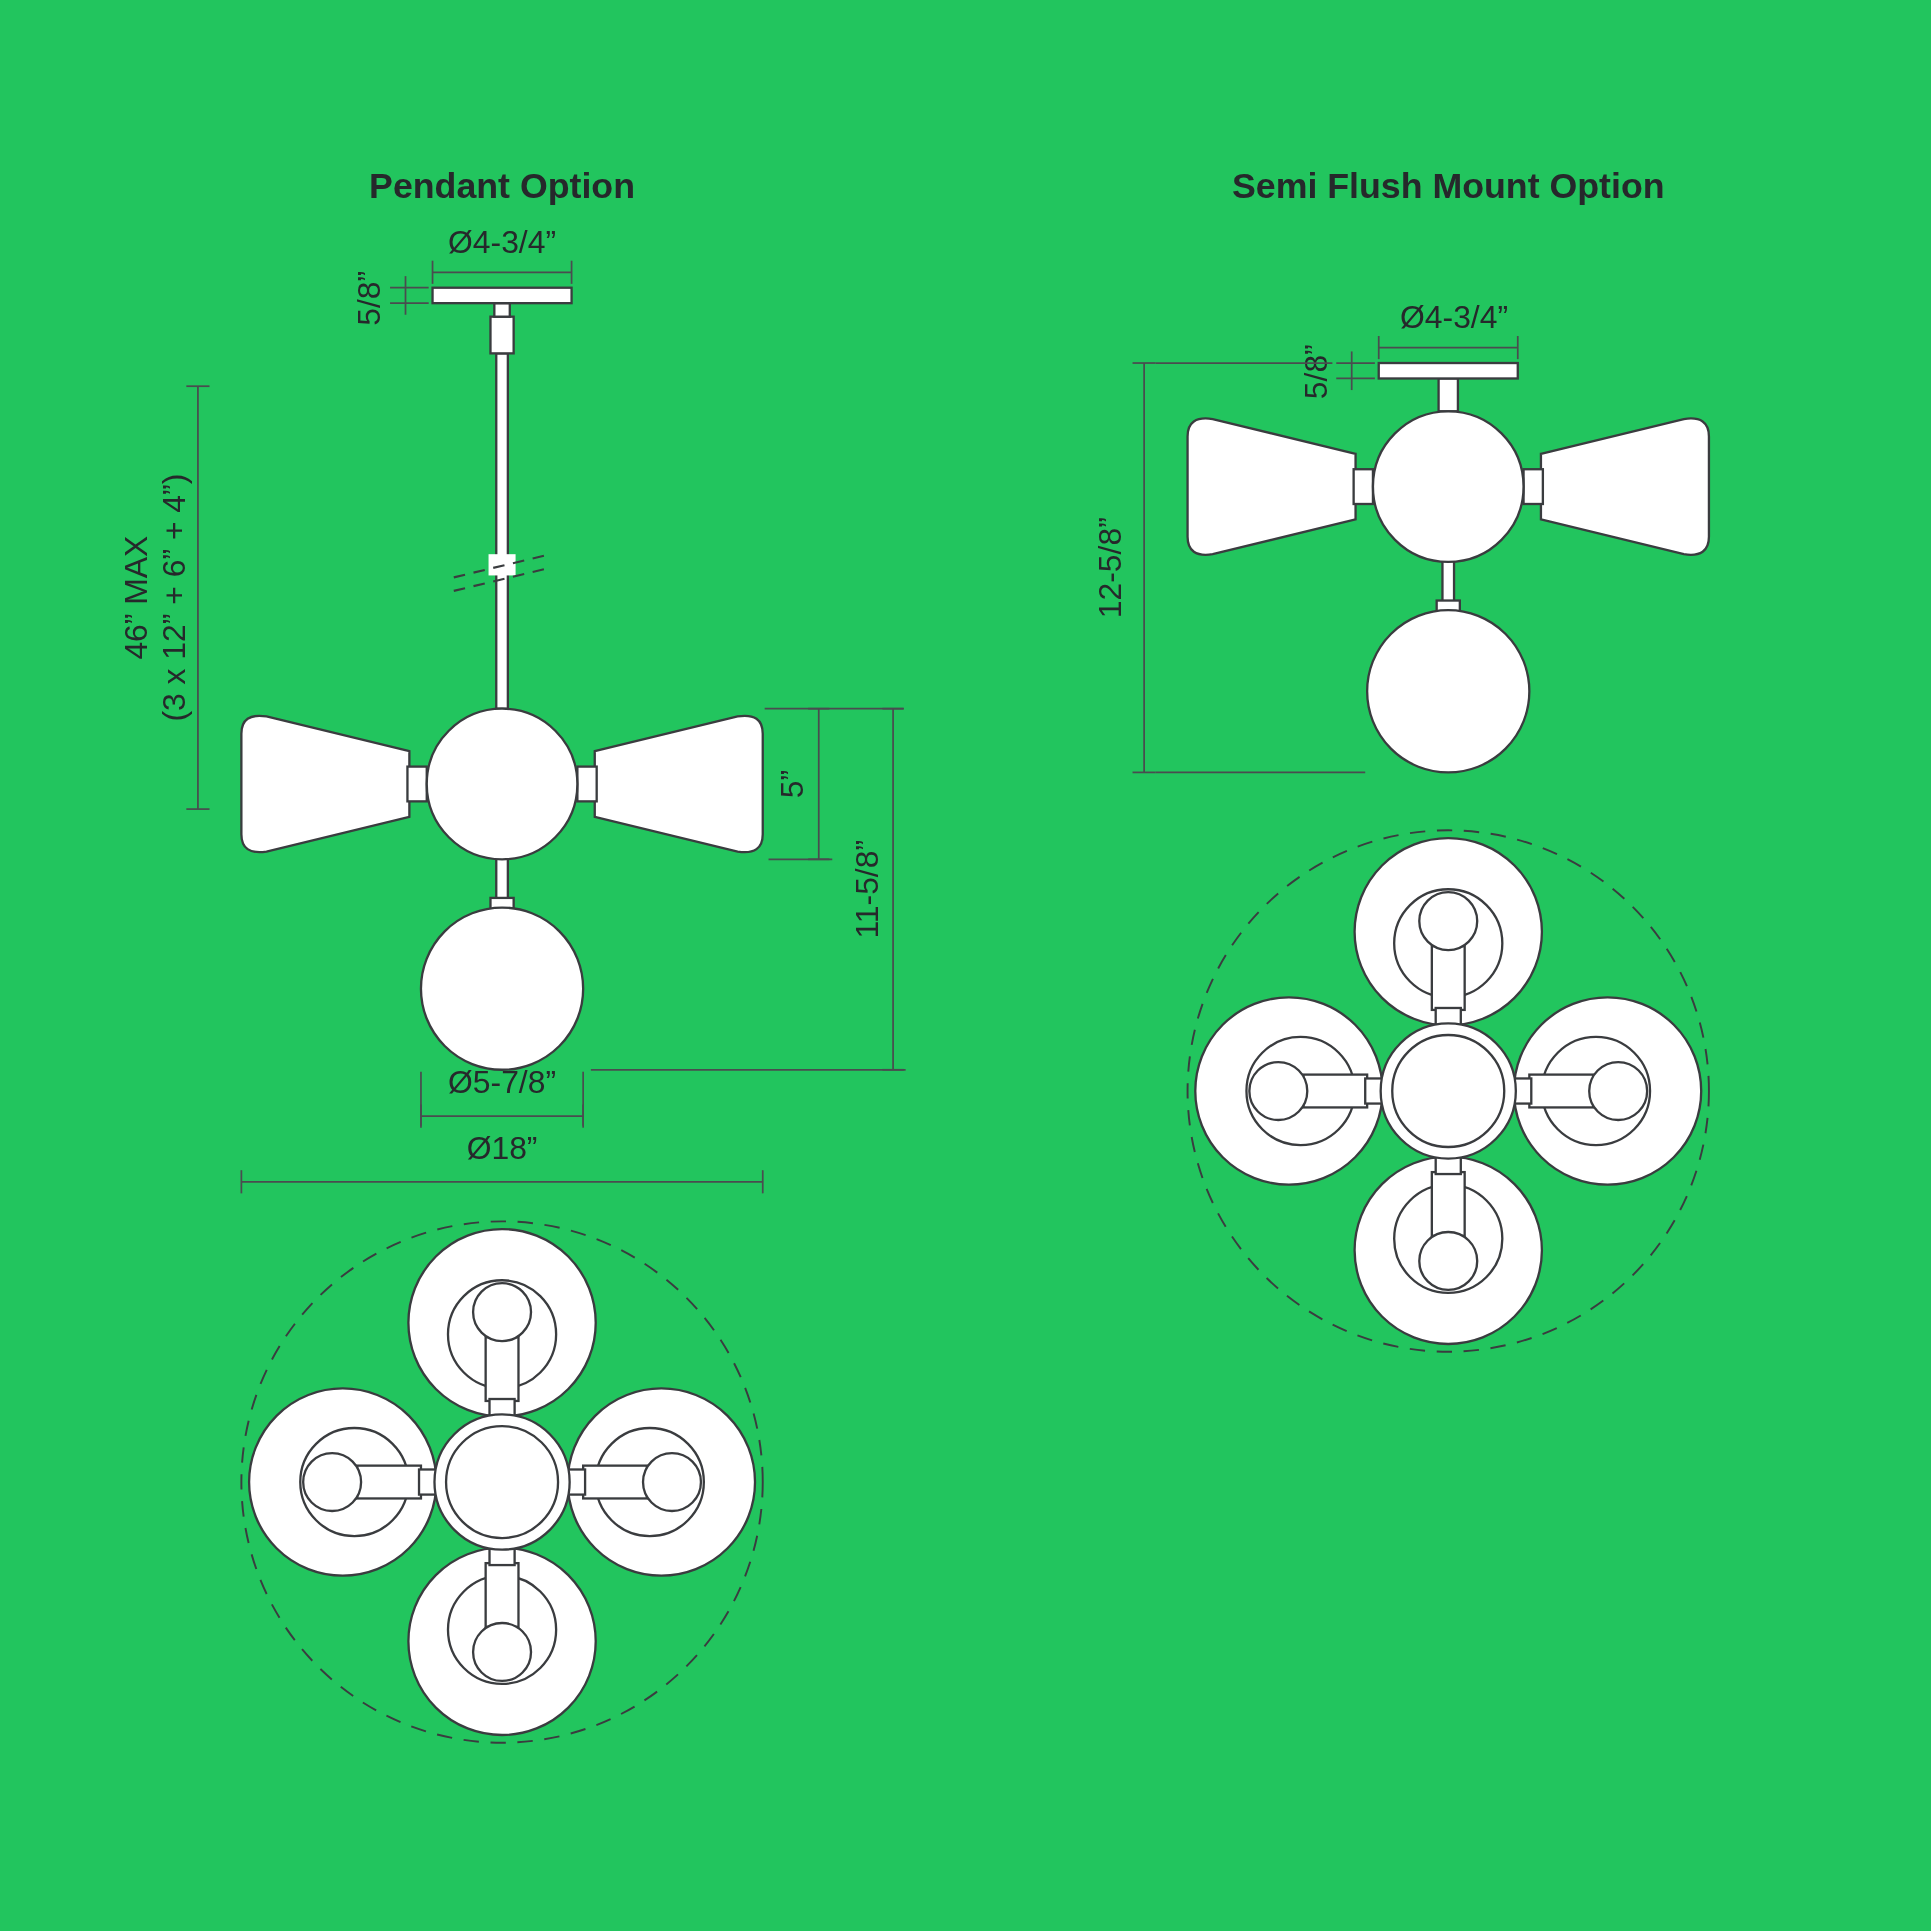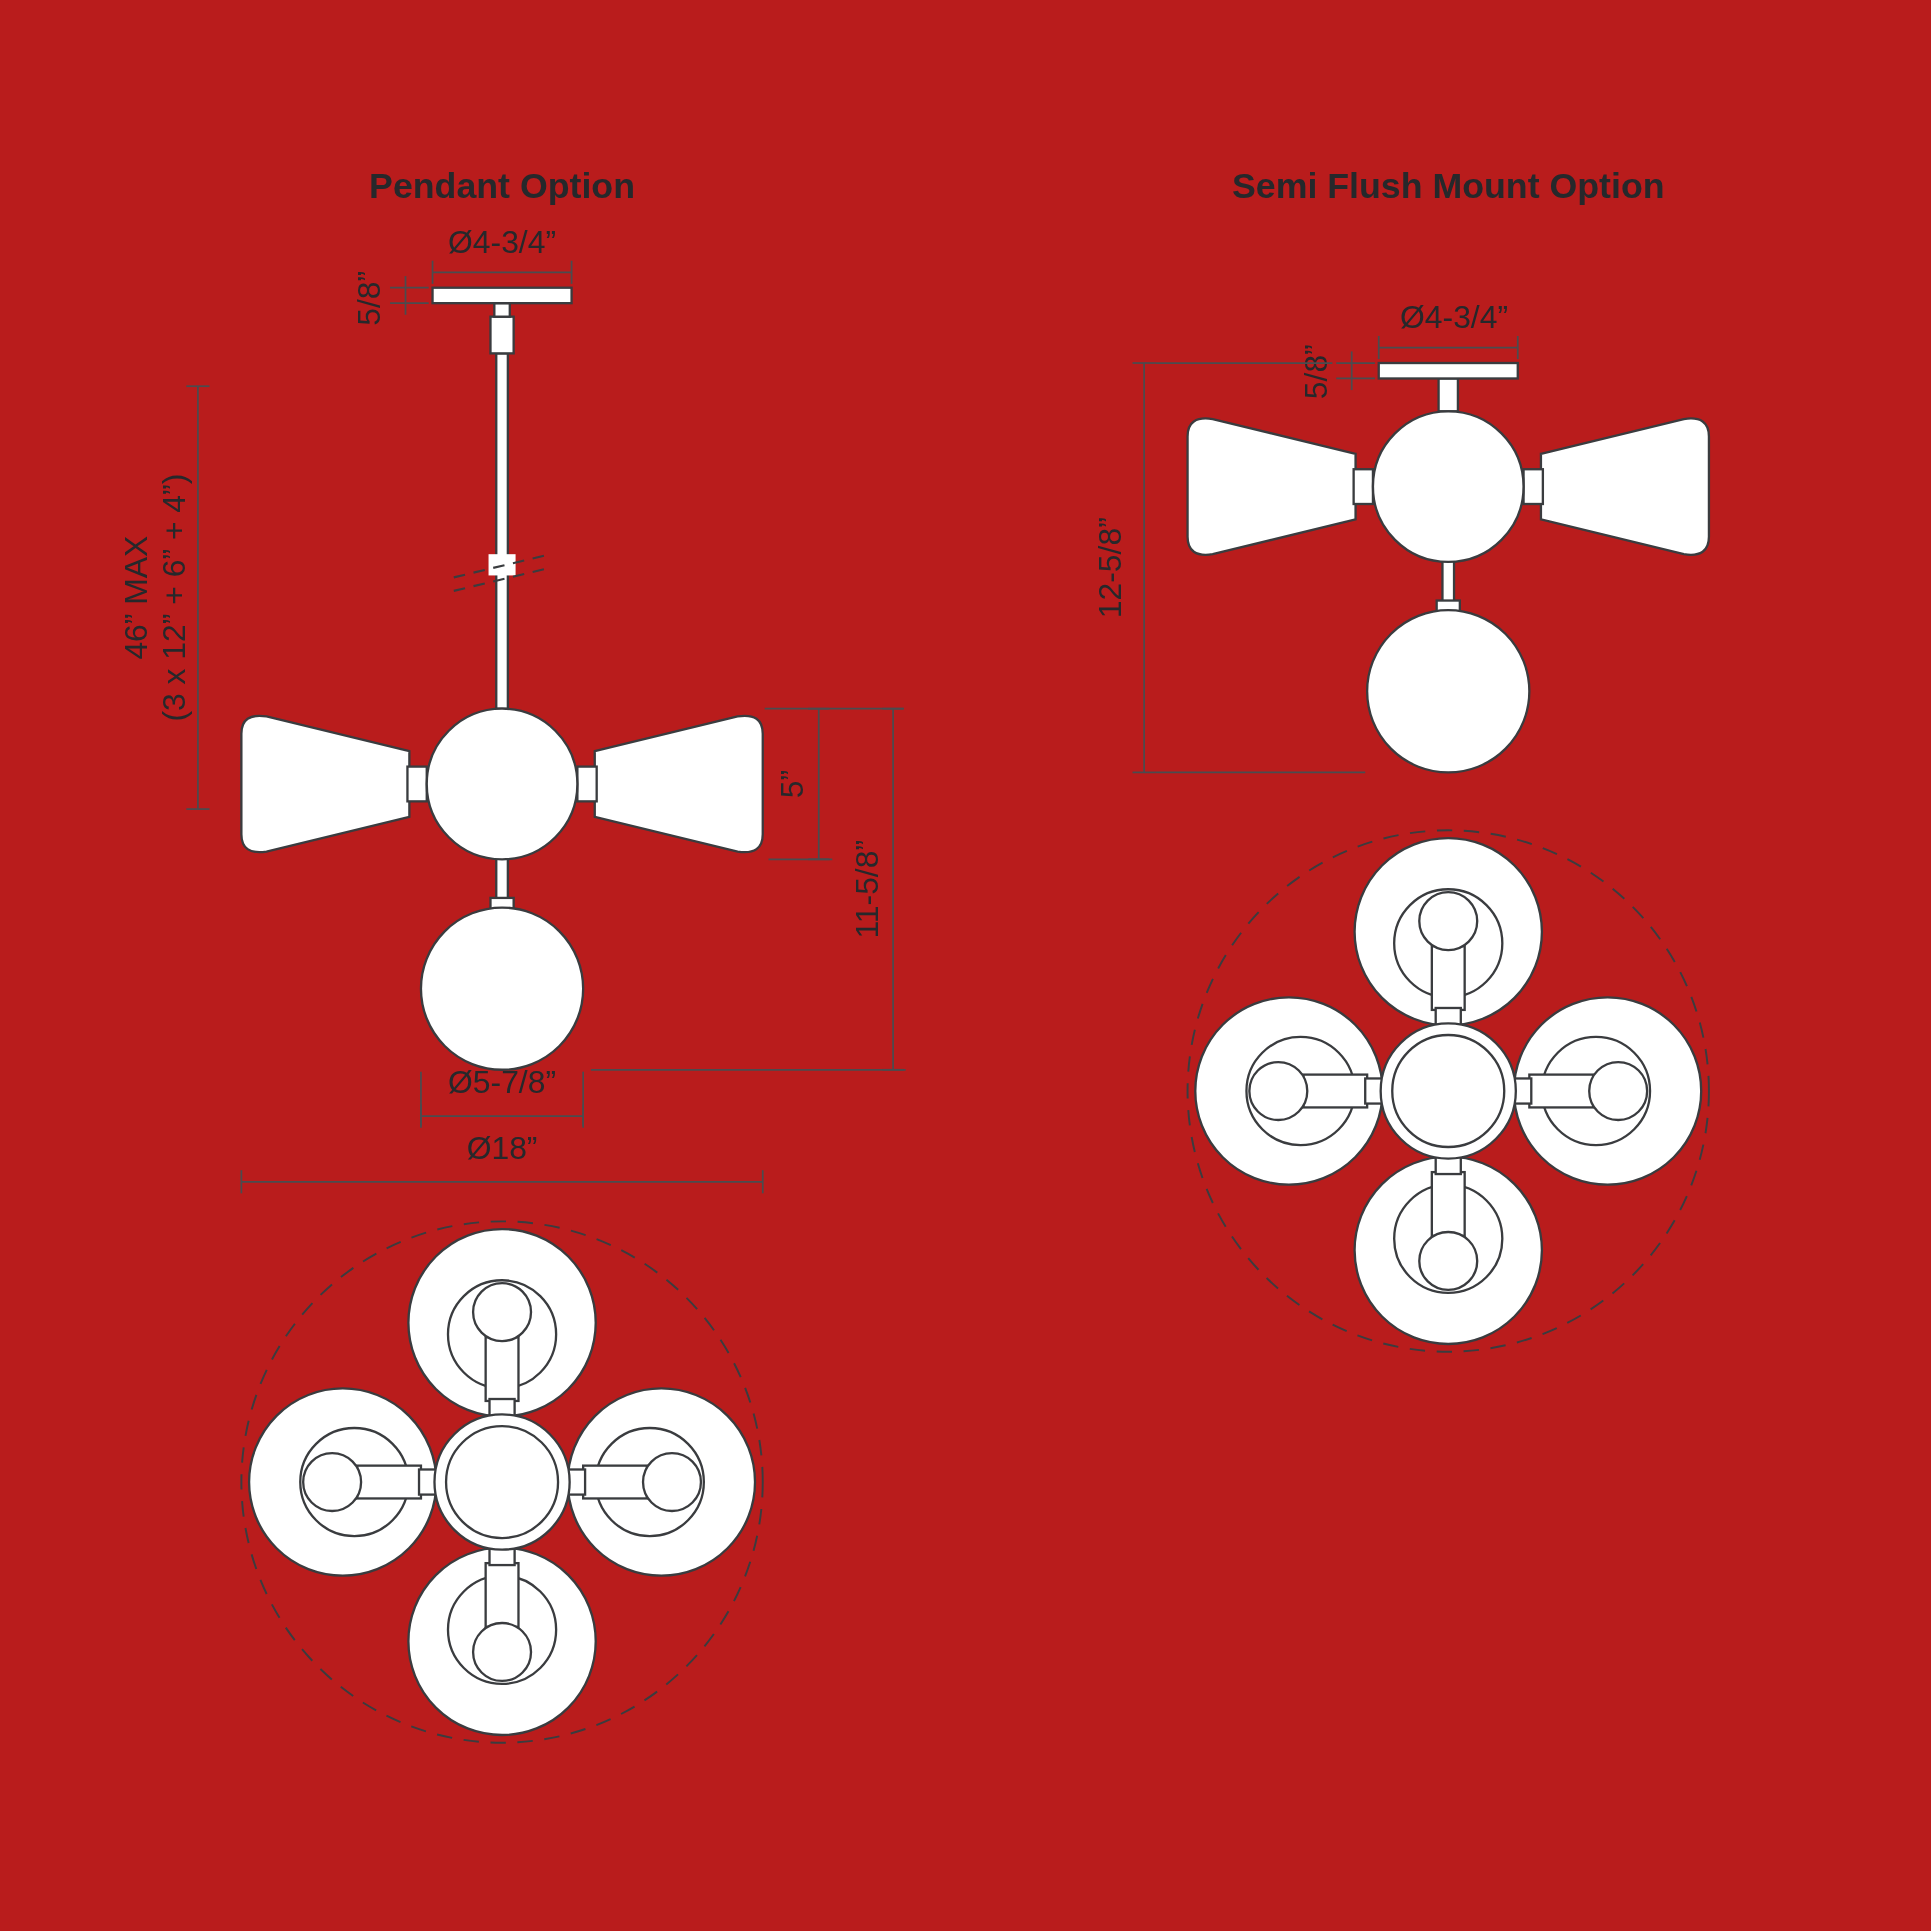--- a/index.html
+++ b/index.html
@@ -1,16 +1,16 @@
 <!DOCTYPE html>
 <html><head>
 <meta charset="utf-8">
 <style>
   html, body { margin: 0; padding: 0; background: #ffffff; }
-  .sheet { width: 1931px; height: 1931px; position: relative; background: #b91c1c; text-align: right; }
+  .sheet { width: 1931px; height: 1931px; position: relative; background: #22c55e; text-align: right; }
   svg { display: block; }
   text {
     font-family: "Liberation Sans", sans-serif;
     fill: #26282b;
   }
   .title { font-size: 37px; font-weight: 700; text-anchor: middle; }
   .dim-label { font-size: 33px; text-anchor: middle; }
   .geo  { fill: #ffffff; stroke: #3a3c3f; stroke-width: 2.4; }
   .dim  { fill: none; stroke: #4a4c4f; stroke-width: 1.8; }
   .dash { fill: none; stroke: #3a3c3f; stroke-width: 2;   stroke-dasharray: 16 12; }

